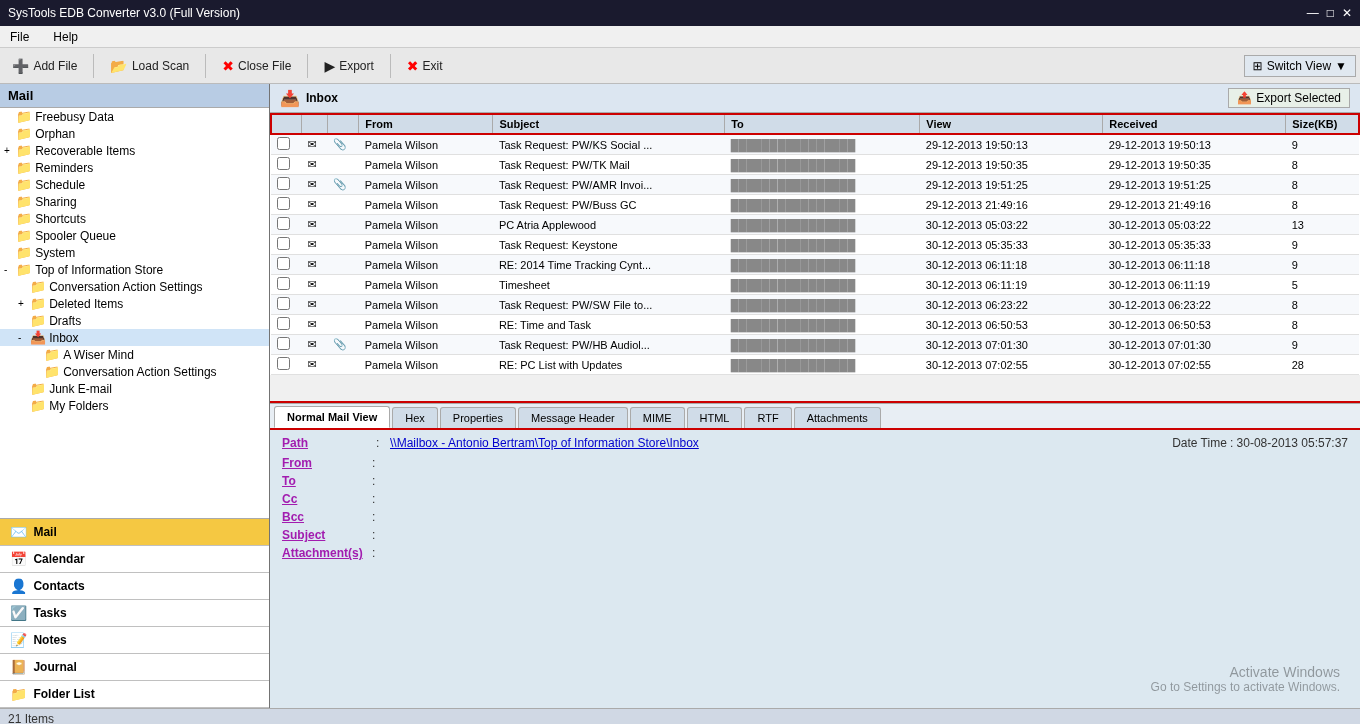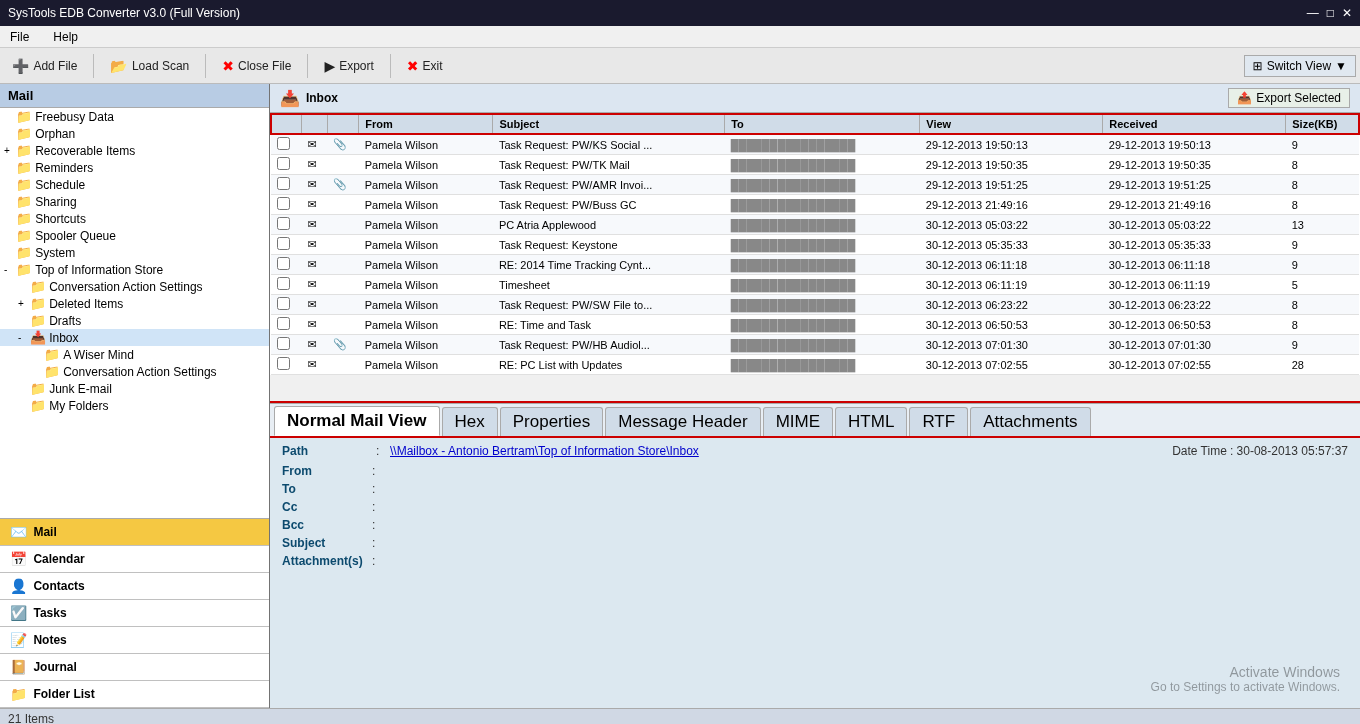--- a/index.html
+++ b/index.html
@@ -207,21 +207,21 @@
       border-top: 1px solid #aaa;
       padding: 2px 4px 0;
       gap: 2px;
     }
     .tab-btn {
       padding: 4px 12px;
       cursor: pointer;
       background: #d0dce8;
       border: 1px solid #aaa;
       border-bottom: none;
-      font-size: 17px;
+      font-size: 11px;
       border-radius: 3px 3px 0 0;
     }
     .tab-btn.active {
       background: #fff;
       border-bottom: 1px solid #fff;
       font-weight: bold;
     }
 
     
     .preview-pane {
@@ -232,22 +232,23 @@
       font-size: 12px;
     }
     .preview-row {
       display: flex;
       margin-bottom: 4px;
       align-items: flex-start;
     }
     .preview-label {
       width: 90px;
       font-weight: bold;
-      color: #0c4a6e;
+      color: #a21caf;
       flex-shrink: 0;
+      text-decoration: underline;
     }
     .preview-sep { width: 10px; color: #333; flex-shrink: 0; }
     .preview-value { color: #222; }
     .preview-path { color: #0000cc; text-decoration: underline; cursor: pointer; }
     .preview-top {
       display: flex;
       justify-content: space-between;
       margin-bottom: 6px;
     }
     .preview-top-left { display: flex; gap: 4px; }

